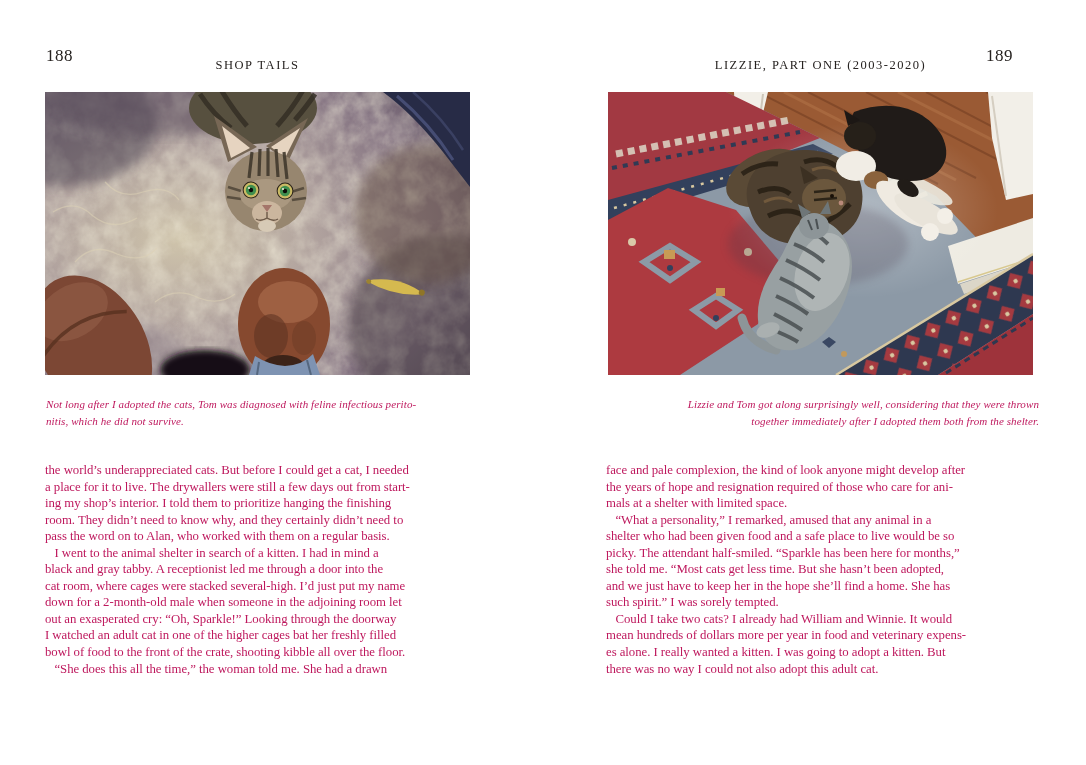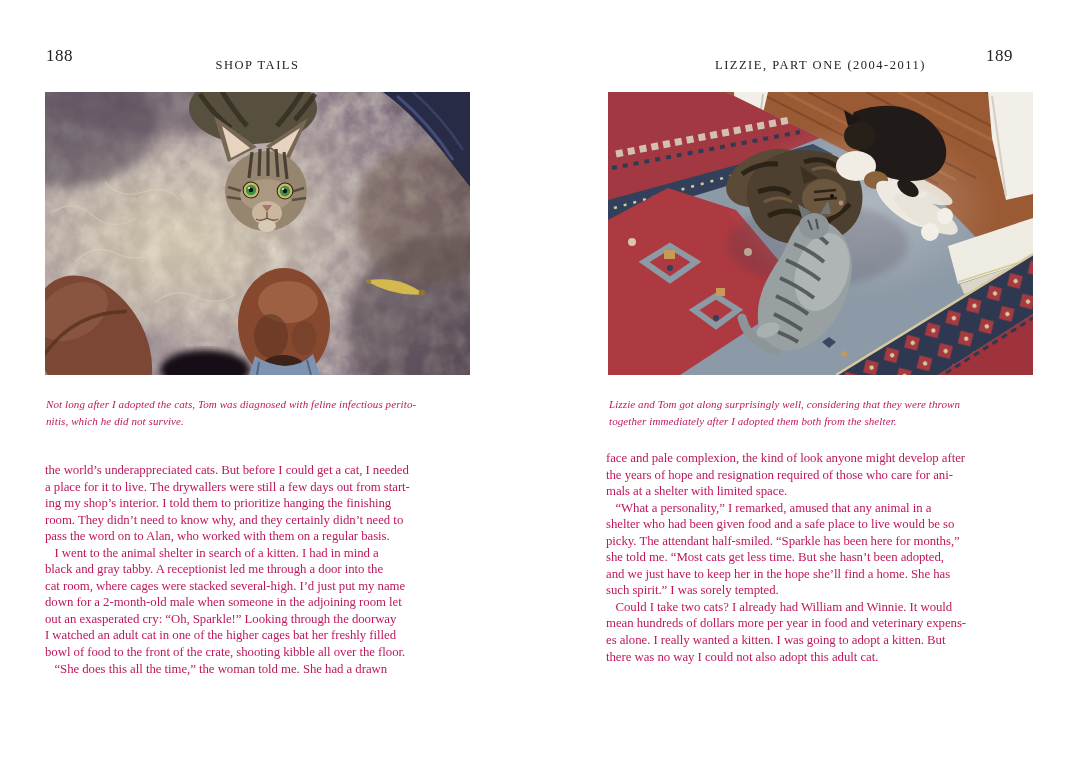--- a/index.html
+++ b/index.html
@@ -23,21 +23,21 @@
     white-space:pre;color:#be185d;
   }
 </style>
 </head>
 <body>
 
 <div class="abs pagenum" style="left:46px;top:46px;">188</div>
 
 <div class="abs runhead" style="left:45px;top:46px;width:425px;">SHOP TAILS</div>
 
-<div class="abs runhead" style="left:608px;top:46px;width:425px;">LIZZIE, PART ONE (2004-2011)</div>
+<div class="abs runhead" style="left:608px;top:46px;width:425px;">LIZZIE, PART ONE (2003-2020)</div>
 
 <div class="abs pagenum" style="left:972px;top:46px;width:55px;text-align:center;">189</div>
 
 <div class="abs" style="left:45px;top:92px;">
   <div class="photo">
     <svg viewBox="0 0 425 283" preserveAspectRatio="none">
       <defs>
         <radialGradient id="lfloor" cx="32%" cy="52%" r="88%">
           <stop offset="0" stop-color="#cfc4ab"></stop>
           <stop offset="0.35" stop-color="#b2a49f"></stop>
@@ -319,24 +319,24 @@
         <path d="M212,122 L220,109 L223,122 Z" fill="#6e7678"></path>
         <g stroke="#4a5052" stroke-width="2" fill="none">
           <path d="M200,128 L204,138"></path>
             <path d="M208,127 L210,137"></path>
         </g>
         <ellipse cx="160" cy="238" rx="12" ry="7" fill="#aab0b0" transform="rotate(-20 160 238)"></ellipse>
       </g>
     </svg>
   </div>
 
-  <div class="caption abs" style="left:1px;top:304px;width:430px;">Lizzie and Tom got along surprisingly well, considering that they were thrown
+  <div class="caption abs" style="left:1px;top:304px;width:430px;text-align:right;">Lizzie and Tom got along surprisingly well, considering that they were thrown
 together immediately after I adopted them both from the shelter.</div>
 
-  <div class="bodytext abs" style="left:-2px;top:358px;width:445px;">face and pale complexion, the kind of look anyone might develop after
+  <div class="bodytext abs" style="left:-2px;top:370px;width:445px;">face and pale complexion, the kind of look anyone might develop after
 the years of hope and resignation required of those who care for ani-
 mals at a shelter with limited space.
    “What a personality,” I remarked, amused that any animal in a
 shelter who had been given food and a safe place to live would be so
 picky. The attendant half-smiled. “Sparkle has been here for months,”
 she told me. “Most cats get less time. But she hasn’t been adopted,
 and we just have to keep her in the hope she’ll find a home. She has
 such spirit.” I was sorely tempted.
    Could I take two cats? I already had William and Winnie. It would
 mean hundreds of dollars more per year in food and veterinary expens-

